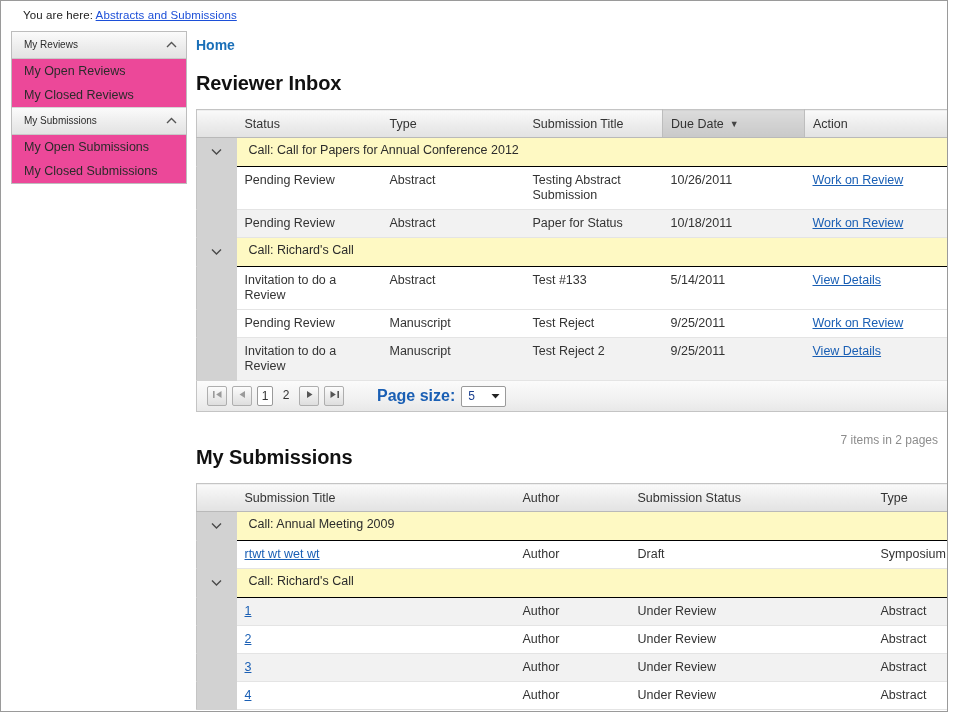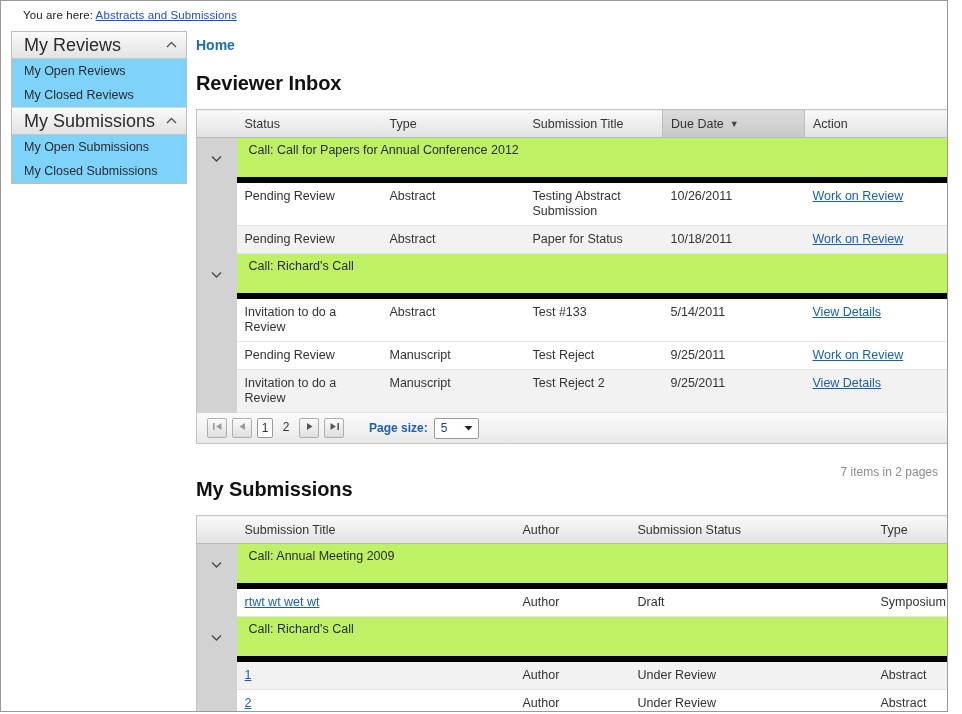--- a/index.html
+++ b/index.html
@@ -55,42 +55,42 @@
     box-sizing: border-box;
   }
   .acc-header {
     position: relative;
     height: 26px;
     line-height: 26px;
     padding: 0 24px 0 12px;
     background: linear-gradient(to bottom, #fbfbfb 0%, #ededed 55%, #e3e3e3 100%);
     border-bottom: 1px solid #c8c8c8;
     border-top: 1px solid #e9e9e9;
-    font-size: 18px;
+    font-size: 10px;
     color: #2b2b2b;
     cursor: pointer;
     user-select: none;
   }
   .acc-header:first-child { border-top: none; }
   .acc-chevron {
     position: absolute;
     right: 9px;
     top: 0;
     height: 26px;
     line-height: 26px;
     font-size: 10px;
     color: #555555;
   }
   .acc-item {
     height: 24px;
     line-height: 24px;
     padding: 0 12px;
     font-size: 12.5px;
     color: #2b2b2b;
-    background: #7dd3fc;
+    background: #ec4899;
     cursor: pointer;
   }
   .acc-group { border-bottom: 1px solid #d6d6d6; }
   .acc-group:last-child { border-bottom: none; }
 
   
   .content {
     position: absolute;
     left: 195px;
     top: 30px;
@@ -156,26 +156,26 @@
     border-bottom: 1px solid #e4e4e4;
     line-height: 15px;
   }
   .grid td.gutter {
     background: #d2d2d2;
     border-bottom: 1px solid #d2d2d2;
     padding: 0;
     width: 40px;
   }
   tr.group-row td {
-    background: #bef264;
-    border-bottom: 6px solid #000000;
+    background: #fef9c3;
+    border-bottom: 1px solid #000000;
     border-top: 1px solid #bdbdbd;
     font-size: 12.5px;
     color: #2c2c2c;
-    padding: 5px 8px 16px 12px;
+    padding: 5px 8px 5px 12px;
     height: 18px;
   }
   tr.group-row td.gutter {
     text-align: center;
     padding: 0;
     vertical-align: middle;
   }
   .grp-chevron {
     display: inline-block;
     font-size: 10px;
@@ -231,23 +231,23 @@
     margin-right: 5px;
     cursor: pointer;
     box-sizing: border-box;
   }
   .pg-num.current {
     border: 1px solid #9a9a9a;
     background: #ffffff;
     border-radius: 2px;
   }
   .pg-size-label {
-    margin-left: 20px;
+    margin-left: 28px;
     margin-right: 6px;
-    font-size: 12px;
+    font-size: 16px;
     color: #1a5fb4;
     font-weight: bold;
     white-space: nowrap;
   }
   .pg-select {
     width: 45px;
     height: 21px;
     border: 1px solid #9a9a9a;
     background: #ffffff;
     border-radius: 2px;

